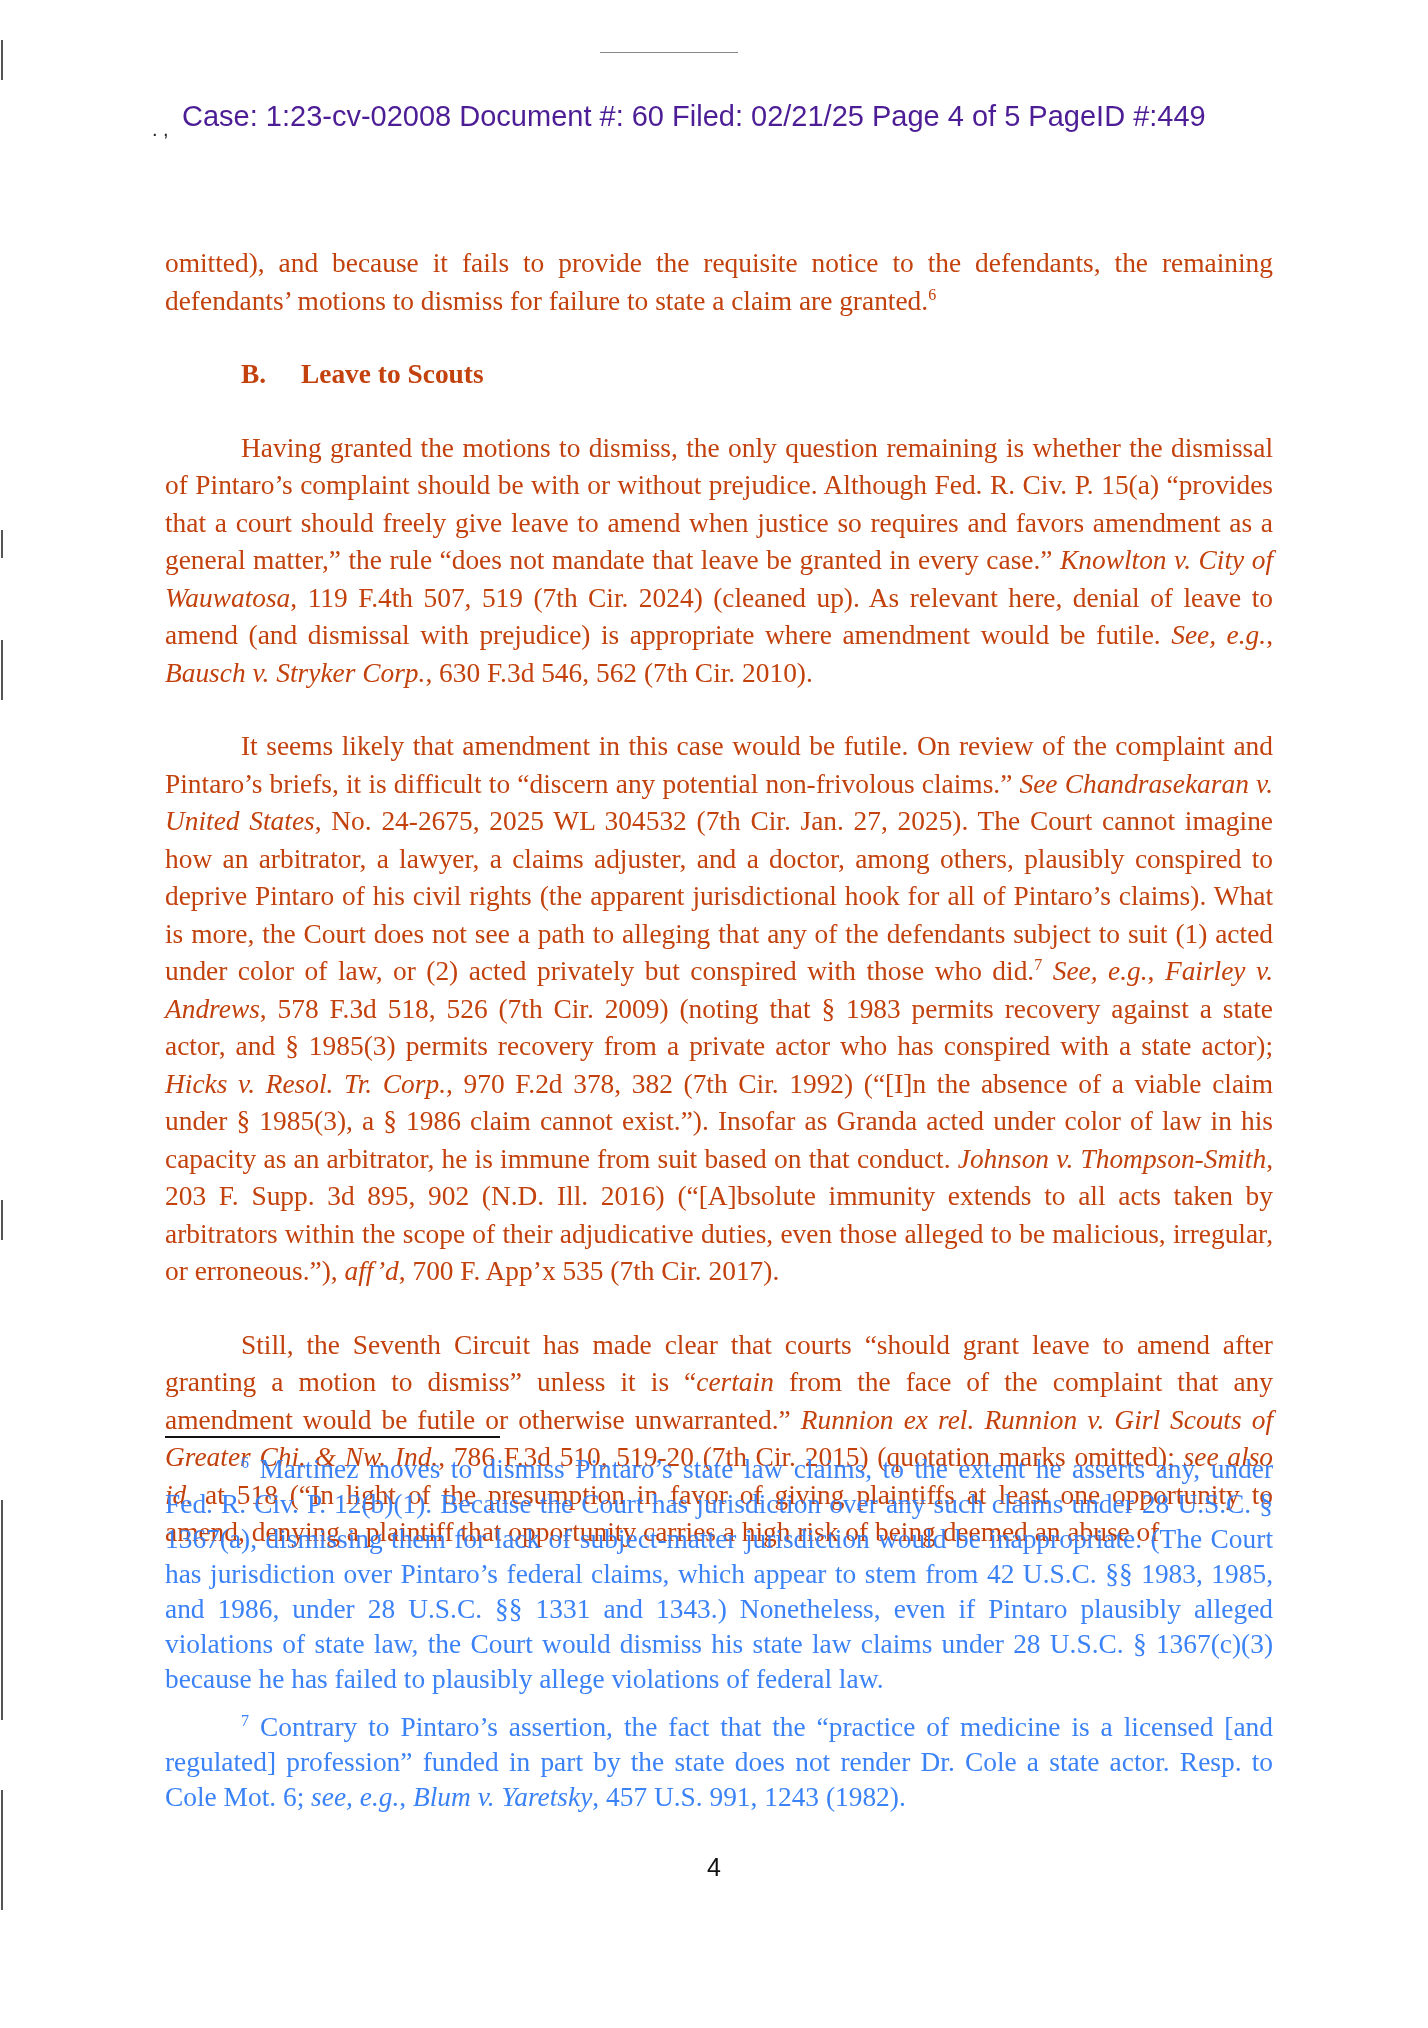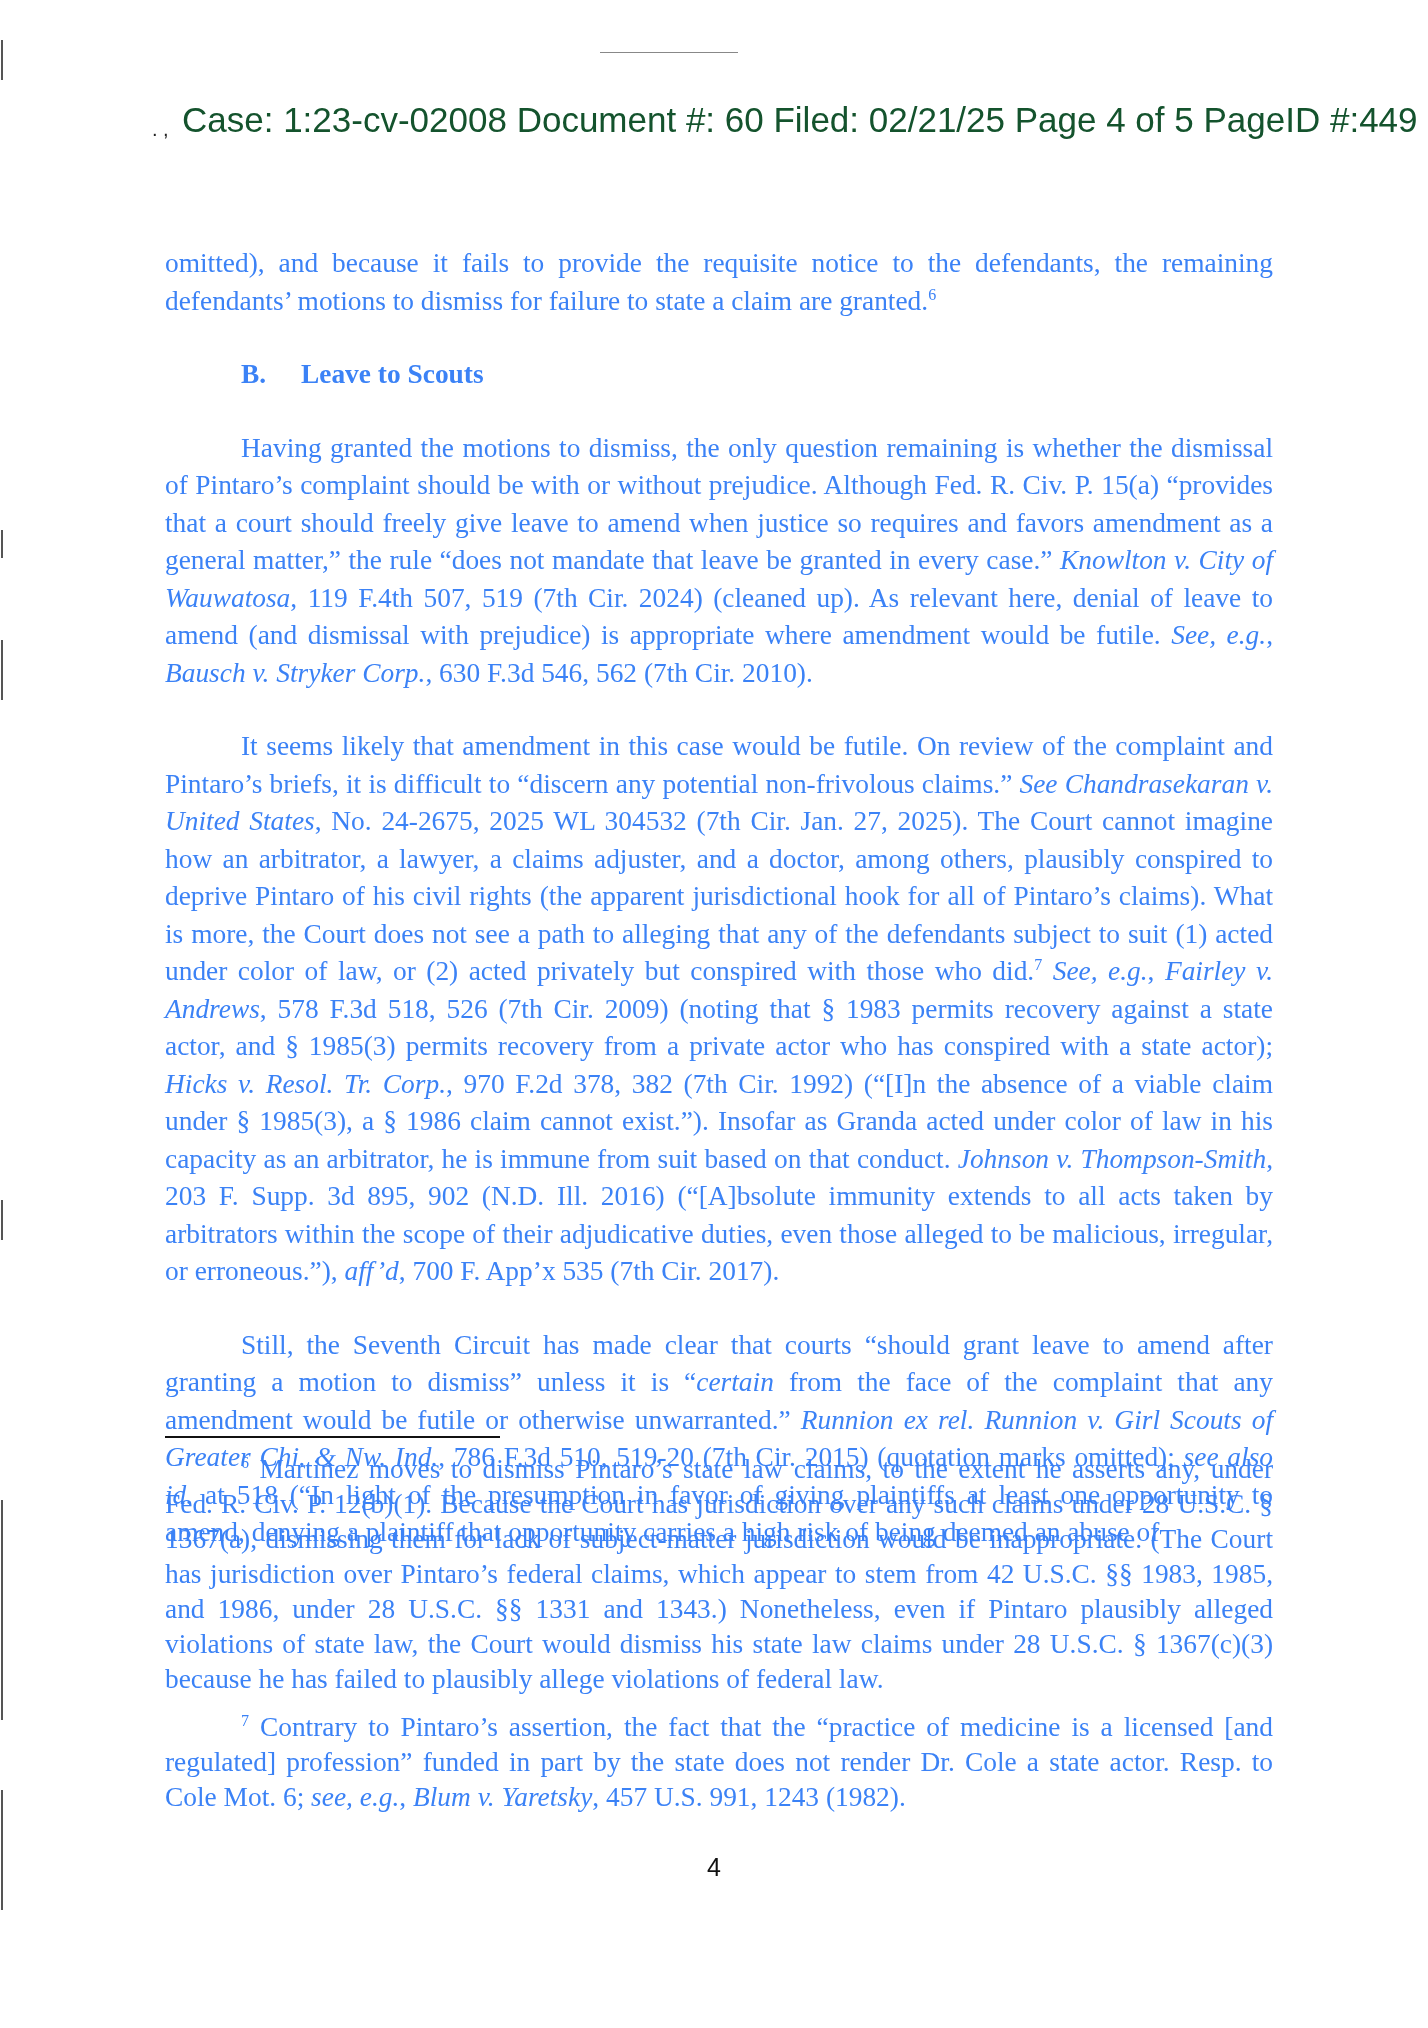--- a/index.html
+++ b/index.html
@@ -1,27 +1,27 @@
 <!DOCTYPE html>
 <html><head>
 <meta charset="utf-8">
 <style>
   html, body { margin: 0; padding: 0; background: #ffffff; }
   body { width: 1428px; height: 2028px; position: relative; overflow: hidden; }
   .page { position: absolute; left: 0; top: 0; width: 1428px; height: 2028px; background: #fff; }
   .header {
     position: absolute; left: 182px; top: 100px;
-    font-family: "Liberation Sans", sans-serif; font-size: 35px; color: #14532d;
+    font-family: "Liberation Sans", sans-serif; font-size: 29px; color: #4c1d95;
     letter-spacing: 0px; white-space: nowrap;
   }
   .header-mark { position: absolute; left: 152px; top: 118px; font-family: "Liberation Sans", sans-serif; font-size: 20px; color: #222; }
   .top-rule { position: absolute; left: 600px; top: 52px; width: 138px; height: 1px; background: #888; }
   .body {
     position: absolute; left: 165px; top: 245px; width: 1108px;
-    font-family: "Liberation Serif", serif; font-size: 27.4px; line-height: 37.5px; color: #3b82f6;
+    font-family: "Liberation Serif", serif; font-size: 27.4px; line-height: 37.5px; color: #c2410c;
     text-align: justify;
   }
   .body p { margin: 0; }
   .indent { text-indent: 76px; }
   .para-gap { margin-top: 36px !important; }
   .heading { margin: 36px 0 36px 76px !important; font-weight: bold; }
   .heading .num { display: inline-block; width: 60px; }
   sup { font-size: 16px; line-height: 0; vertical-align: 10px; }
   .fn-rule { position: absolute; left: 165px; top: 1436px; width: 335px; height: 2px; background: #111; }
   .footnotes {

